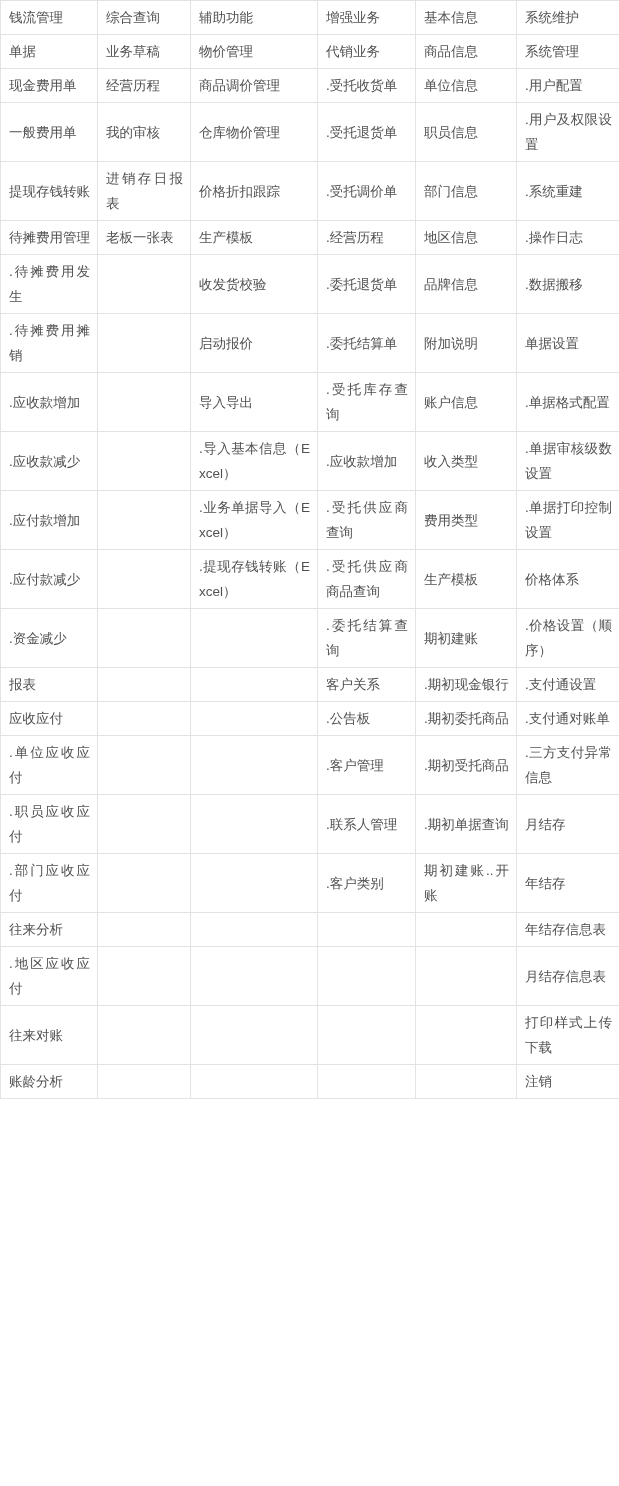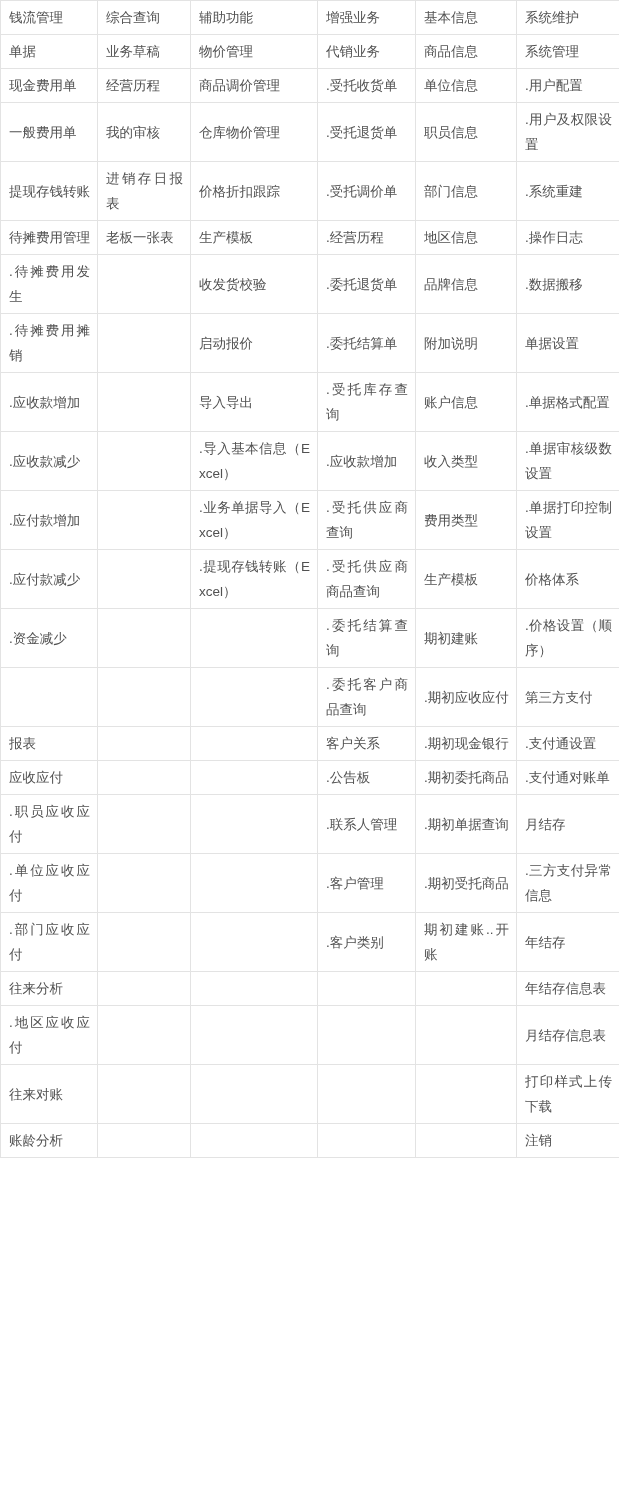--- a/index.html
+++ b/index.html
@@ -159,58 +159,50 @@
         </tr>
         <tr>
           <td>.资金减少</td>
           <td></td>
           <td></td>
           <td>.委托结算查询</td>
           <td>期初建账</td>
           <td>.价格设置（顺序）</td>
         </tr>
         <tr>
-          <td></td>
-          <td></td>
-          <td></td>
-          <td>.委托客户商品查询</td>
-          <td>.期初应收应付</td>
-          <td>第三方支付</td>
-        </tr>
-        <tr>
           <td>报表</td>
           <td></td>
           <td></td>
           <td>客户关系</td>
           <td>.期初现金银行</td>
           <td>.支付通设置</td>
         </tr>
         <tr>
           <td>应收应付</td>
           <td></td>
           <td></td>
           <td>.公告板</td>
           <td>.期初委托商品</td>
           <td>.支付通对账单</td>
         </tr>
         <tr>
+          <td>.单位应收应付</td>
+          <td></td>
+          <td></td>
+          <td>.客户管理</td>
+          <td>.期初受托商品</td>
+          <td>.三方支付异常信息</td>
+        </tr>
+        <tr>
           <td>.职员应收应付</td>
           <td></td>
           <td></td>
           <td>.联系人管理</td>
           <td>.期初单据查询</td>
           <td>月结存</td>
-        </tr>
-        <tr>
-          <td>.单位应收应付</td>
-          <td></td>
-          <td></td>
-          <td>.客户管理</td>
-          <td>.期初受托商品</td>
-          <td>.三方支付异常信息</td>
         </tr>
         <tr>
           <td>.部门应收应付</td>
           <td></td>
           <td></td>
           <td>.客户类别</td>
           <td>期初建账..开账</td>
           <td>年结存</td>
         </tr>
         <tr>

